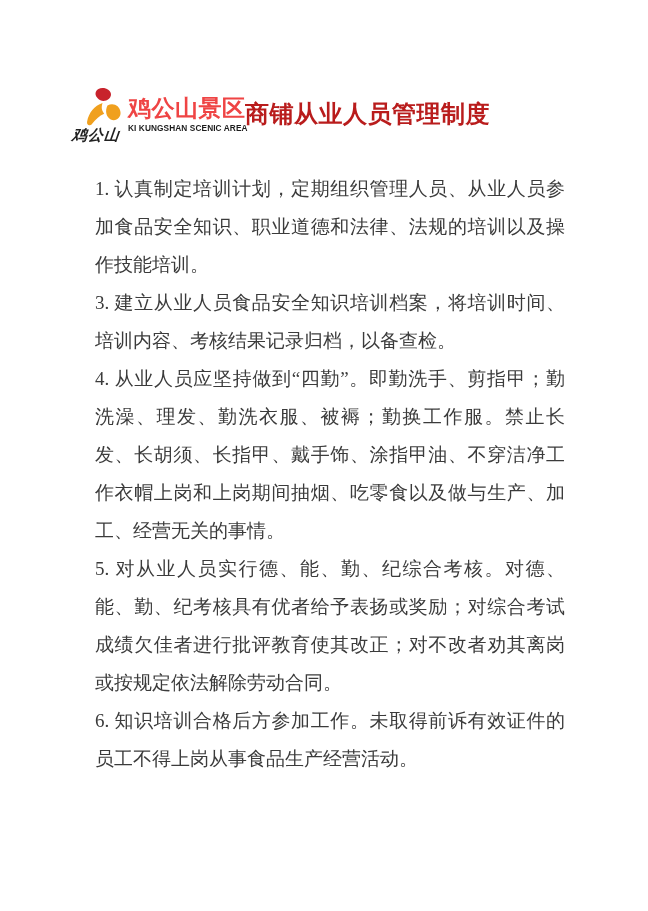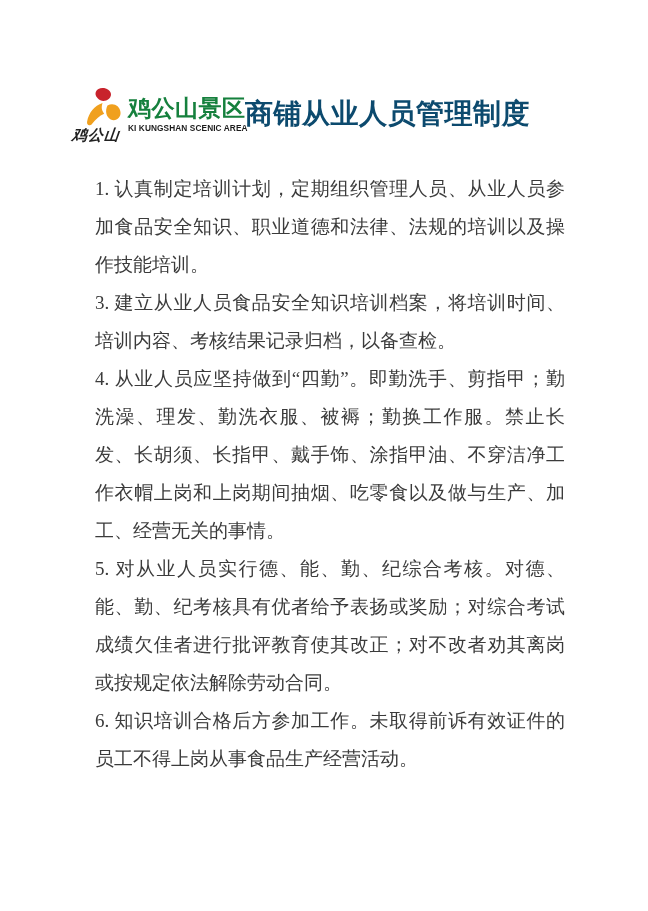--- a/index.html
+++ b/index.html
@@ -38,43 +38,43 @@
     position: absolute;
     left: 128px; top: 95px;
     width: 120px;
   }
   .brand-cn {
     font-family: "Liberation Sans", "DejaVu Sans", sans-serif;
     font-weight: bold;
     font-size: 23px;
     line-height: 26px;
     letter-spacing: 0.5px;
-    color: #15803d;
+    color: #ef4444;
     white-space: nowrap;
   }
   .brand-en {
     font-family: "Liberation Sans", "DejaVu Sans", sans-serif;
     font-weight: bold;
     font-size: 9px;
     letter-spacing: 0.1px;
     color: #1c1c1c;
     white-space: nowrap;
     transform: scaleX(0.92);
     transform-origin: left center;
     margin-top: 2px;
   }
   .doc-title {
     position: absolute;
     left: 245px; top: 91px;
     font-family: Liberation Serif, serif;
     font-weight: bold;
-    font-size: 28px;
+    font-size: 24px;
     line-height: 46px;
     letter-spacing: 0.5px;
-    color: #0c4a6e;
+    color: #b91c1c;
     white-space: nowrap;
   }
 
   
   .doc-body {
     position: absolute;
     left: 95px; top: 170px;
     width: 470px;
     font-size: 19px;
     line-height: 38px;

